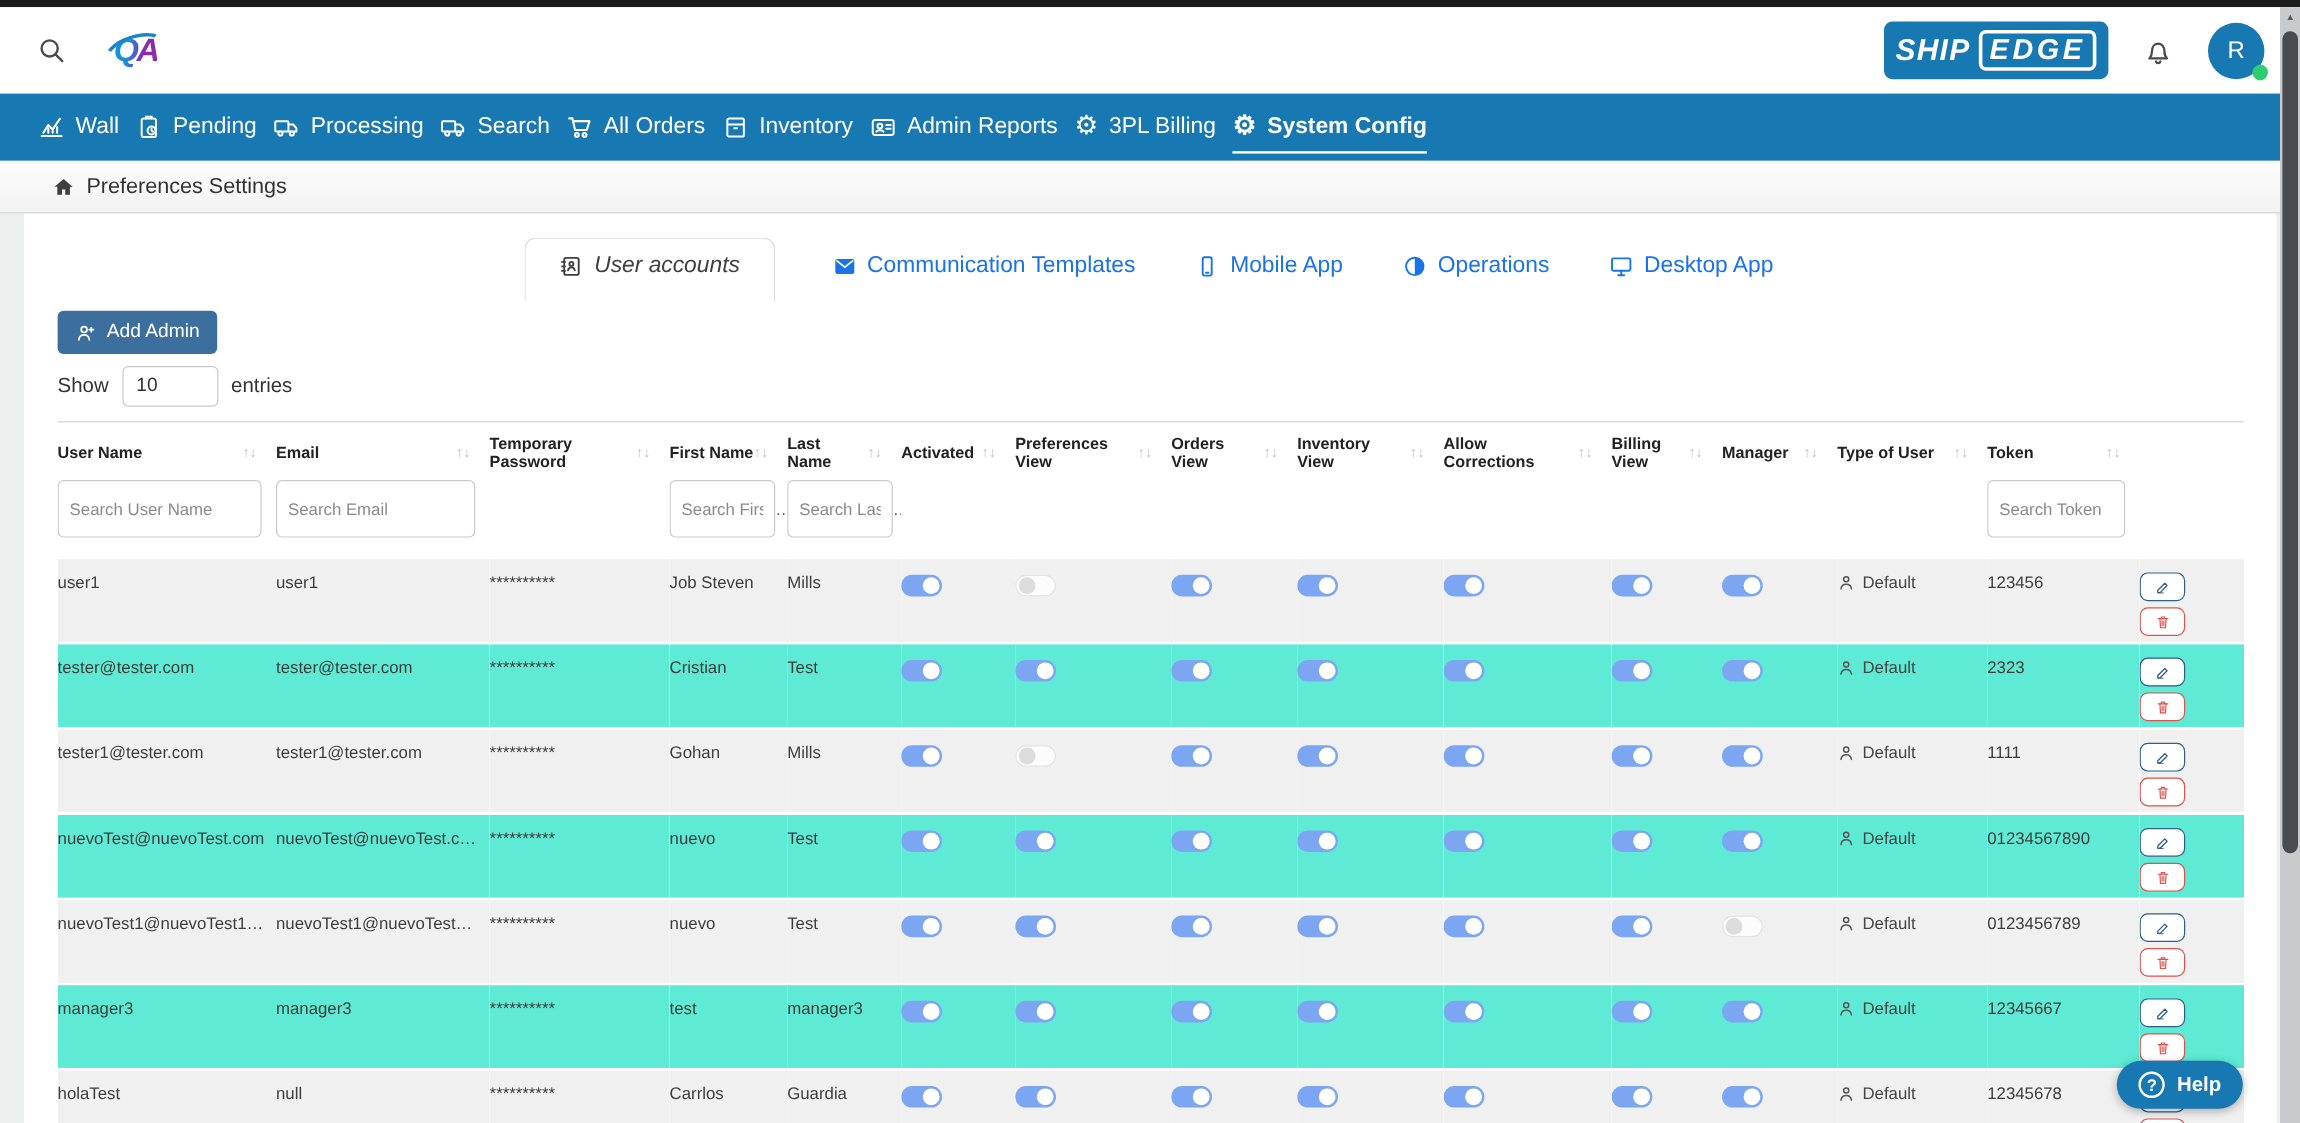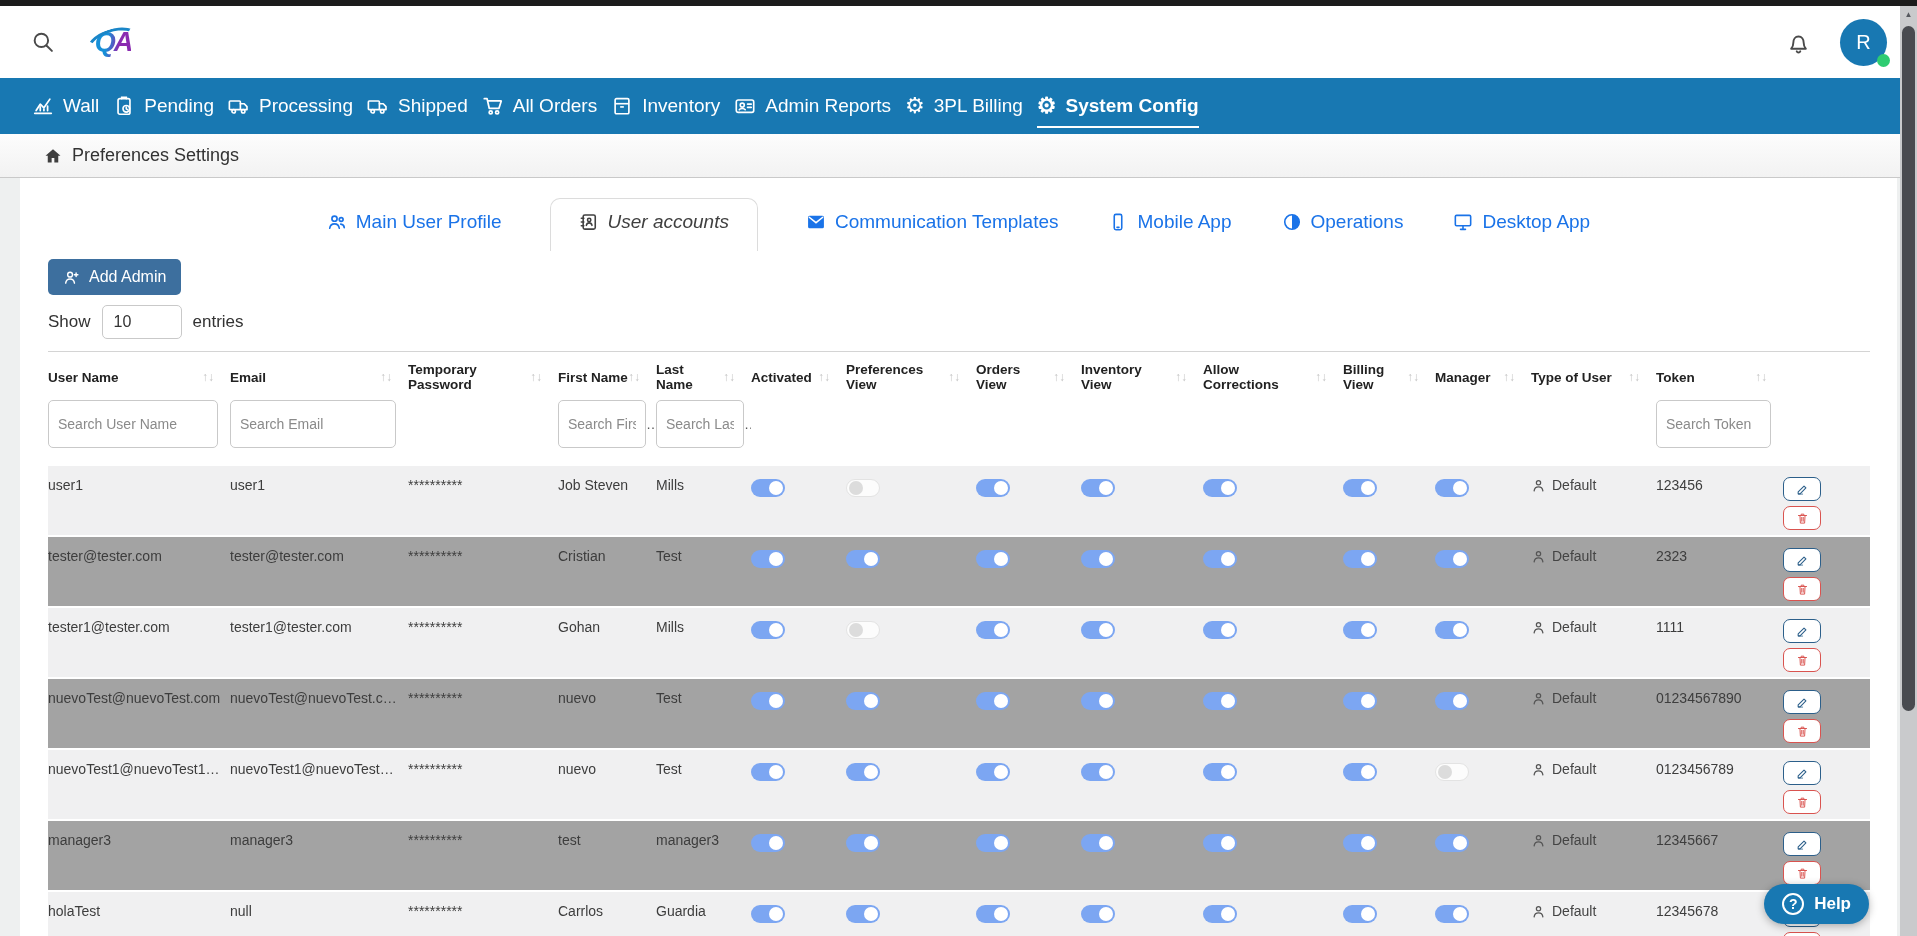--- a/index.html
+++ b/index.html
@@ -65,21 +65,21 @@
   .th-inner { display:flex; justify-content:space-between; align-items:center; padding-right:16px; }
   .sort-icon { color:#c4c4c4; font-size:12px; font-weight:400; }
   .filter-row td { padding:2px 12px 10px 0; }
   .filter-input { height:48px; border:1px solid #c9c9c9; border-radius:5px; padding:0 9px; font-size:14px; color:#555; width:100%;
                   font-family:"Liberation Sans",sans-serif; }
   .filter-input::placeholder { color:#8a8a8a; }
   tbody td { height:67px; vertical-align:top; padding:11px 8px 0 0; font-size:14px; color:#3d3d3d;
              overflow:hidden; white-space:nowrap; text-overflow:ellipsis; }
   tbody tr { border-bottom:2px solid #fff; }
   tbody tr.odd  { background:#f0f0f1; }
-  tbody tr.even { background:#a3a3a3; }
+  tbody tr.even { background:#5eead4; }
 
   .toggle { width:34px; height:18px; border-radius:9px; position:relative; margin-top:2px; cursor:pointer; }
   .toggle.on  { background:var(--c-toggle,#7ca6f2); }
   .toggle.off { background:#fcfcfc; border:1px solid #e3e3e3; }
   .knob { width:14px; height:14px; border-radius:50%; position:absolute; top:2px; }
   .toggle.on  .knob { right:2px; background:#fff; }
   .toggle.off .knob { left:2px; top:1px; background:#dcdcdc; }
 
   .type-cell-inner { display:flex; align-items:flex-end; gap:6px; color:#444; }
   .type-cell-inner svg { width:15px; height:15px; }
@@ -116,20 +116,24 @@
         <circle cx="10.5" cy="10.5" r="6.2"></circle>
           <path d="M15.2 15.2l5 5"></path>
       </svg>
     </span>
   </button>
   <div class="qa-logo">
     <span class="qa-swoosh"></span>
     <span class="qa-text">QA</span>
   </div>
   <div class="header-right">
+    <div class="brand">
+      <span class="brand-ship">SHIP</span>
+      <span class="brand-edge">EDGE</span>
+    </div>
     <button class="icon-btn">
       <span>
         <svg width="27" height="27" viewBox="0 0 24 24" fill="none" stroke="#4a4a4a" stroke-width="1.7" stroke-linecap="round" stroke-linejoin="round">
           <path d="M5.5 17.5h13c-1.3-1.4-1.9-2.4-1.9-5.3 0-3.2-1.7-5.6-4.6-5.6s-4.6 2.4-4.6 5.6c0 2.9-.6 3.9-1.9 5.3z"></path>
           <path d="M10.4 19.8a1.7 1.7 0 0 0 3.2 0"></path>
         </svg>
       </span>
     </button>
     <div class="avatar">
       <span>R</span>
@@ -173,21 +177,21 @@
     </a>
     <a class="nav-item">
       <span class="ico">
         <svg viewBox="0 0 24 24" fill="none" stroke="currentColor" stroke-width="1.8" stroke-linecap="round" stroke-linejoin="round">
           <rect x="1.5" y="6.5" width="12" height="9.5" rx="1"></rect>
           <path d="M13.5 9.5h4.2l3 3.2V16h-7.2"></path>
           <circle cx="6.2" cy="17.7" r="1.9"></circle>
           <circle cx="16.6" cy="17.7" r="1.9"></circle>
         </svg>
       </span>
-      <span>Shipped</span>
+      <span>Search</span>
     </a>
     <a class="nav-item">
       <span class="ico">
         <svg viewBox="0 0 24 24" fill="none" stroke="currentColor" stroke-width="1.9" stroke-linecap="round" stroke-linejoin="round">
           <path d="M2.5 4h3l2.4 10.5h10.6l2.5-8H7"></path>
           <circle cx="9.5" cy="19" r="1.7"></circle>
           <circle cx="16.5" cy="19" r="1.7"></circle>
         </svg>
       </span>
       <span>All Orders</span>
@@ -229,31 +233,20 @@
         <path d="M12 3l10 8.5h-3v9h-5.2v-6h-3.6v6H5v-9H2z"></path>
       </svg>
   </span>
   <span>Preferences Settings</span>
 </div>
 
 <div class="page">
   <div class="card">
 
     <div class="tabs" id="tabs">
-        <div class="tab">
-          <span class="ico">
-            <svg viewBox="0 0 24 24" fill="none" stroke="currentColor" stroke-width="2" stroke-linecap="round">
-              <circle cx="9" cy="8" r="3.1"></circle>
-              <path d="M3.3 19.5c.4-3.4 2.7-5.3 5.7-5.3s5.3 1.9 5.7 5.3"></path>
-              <circle cx="17" cy="9" r="2.3"></circle>
-              <path d="M16.5 14.5c2.6.2 4 1.8 4.2 4.3"></path>
-            </svg>
-          </span>
-          <span>Main User Profile</span>
-        </div>
         <div class="tab active">
           <span class="ico">
             <svg viewBox="0 0 24 24" fill="none" stroke="currentColor" stroke-width="1.9" stroke-linecap="round">
               <rect x="5" y="3.5" width="14.5" height="17" rx="2"></rect>
               <path d="M2.8 7.5h3M2.8 12h3M2.8 16.5h3"></path>
               <circle cx="12.2" cy="9.5" r="2"></circle>
               <path d="M8.8 16c.5-2.2 2-3 3.4-3s2.9.8 3.4 3"></path>
             </svg>
           </span>
           <span>User accounts</span>

